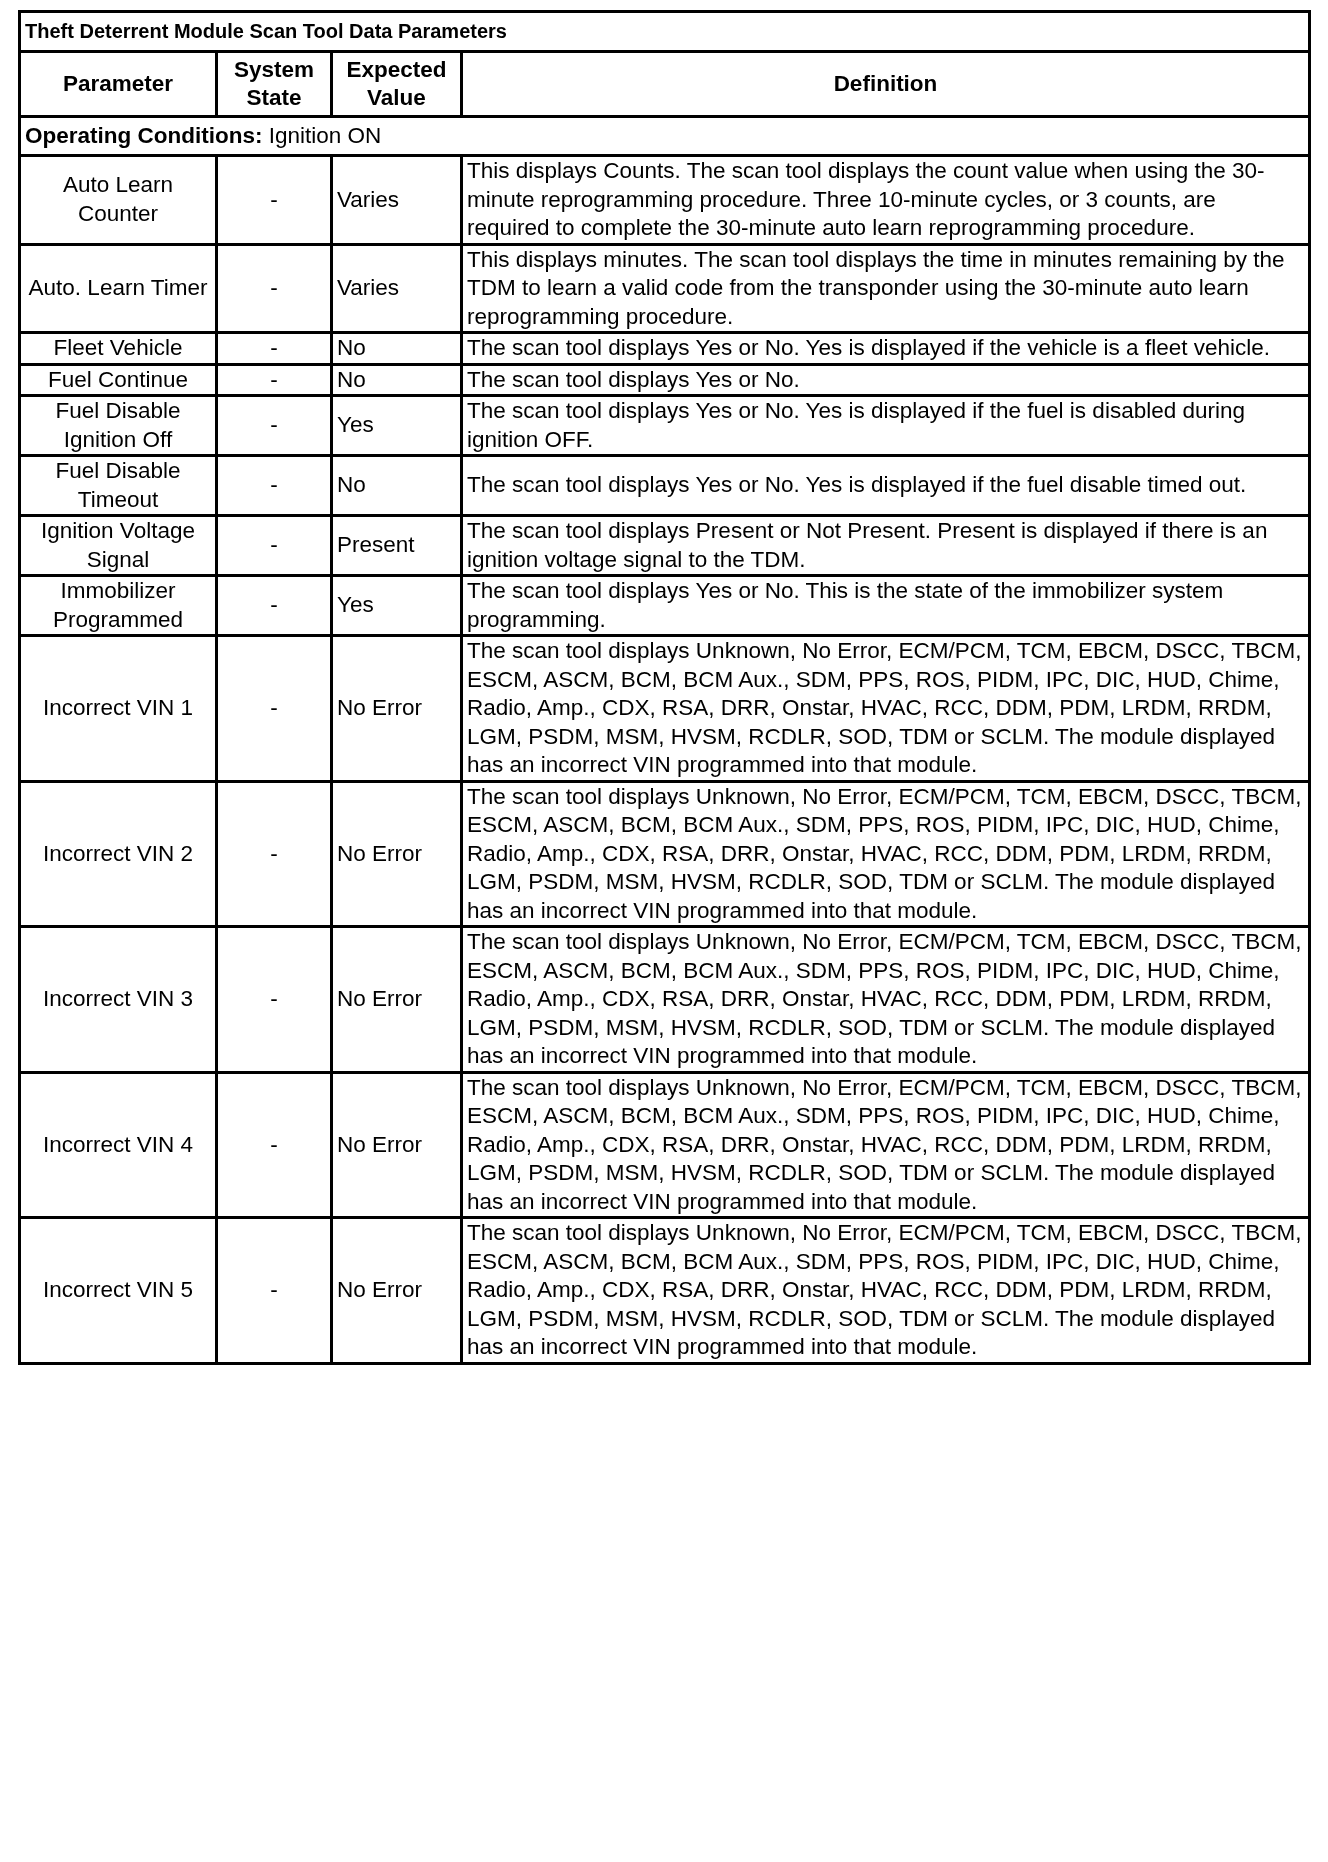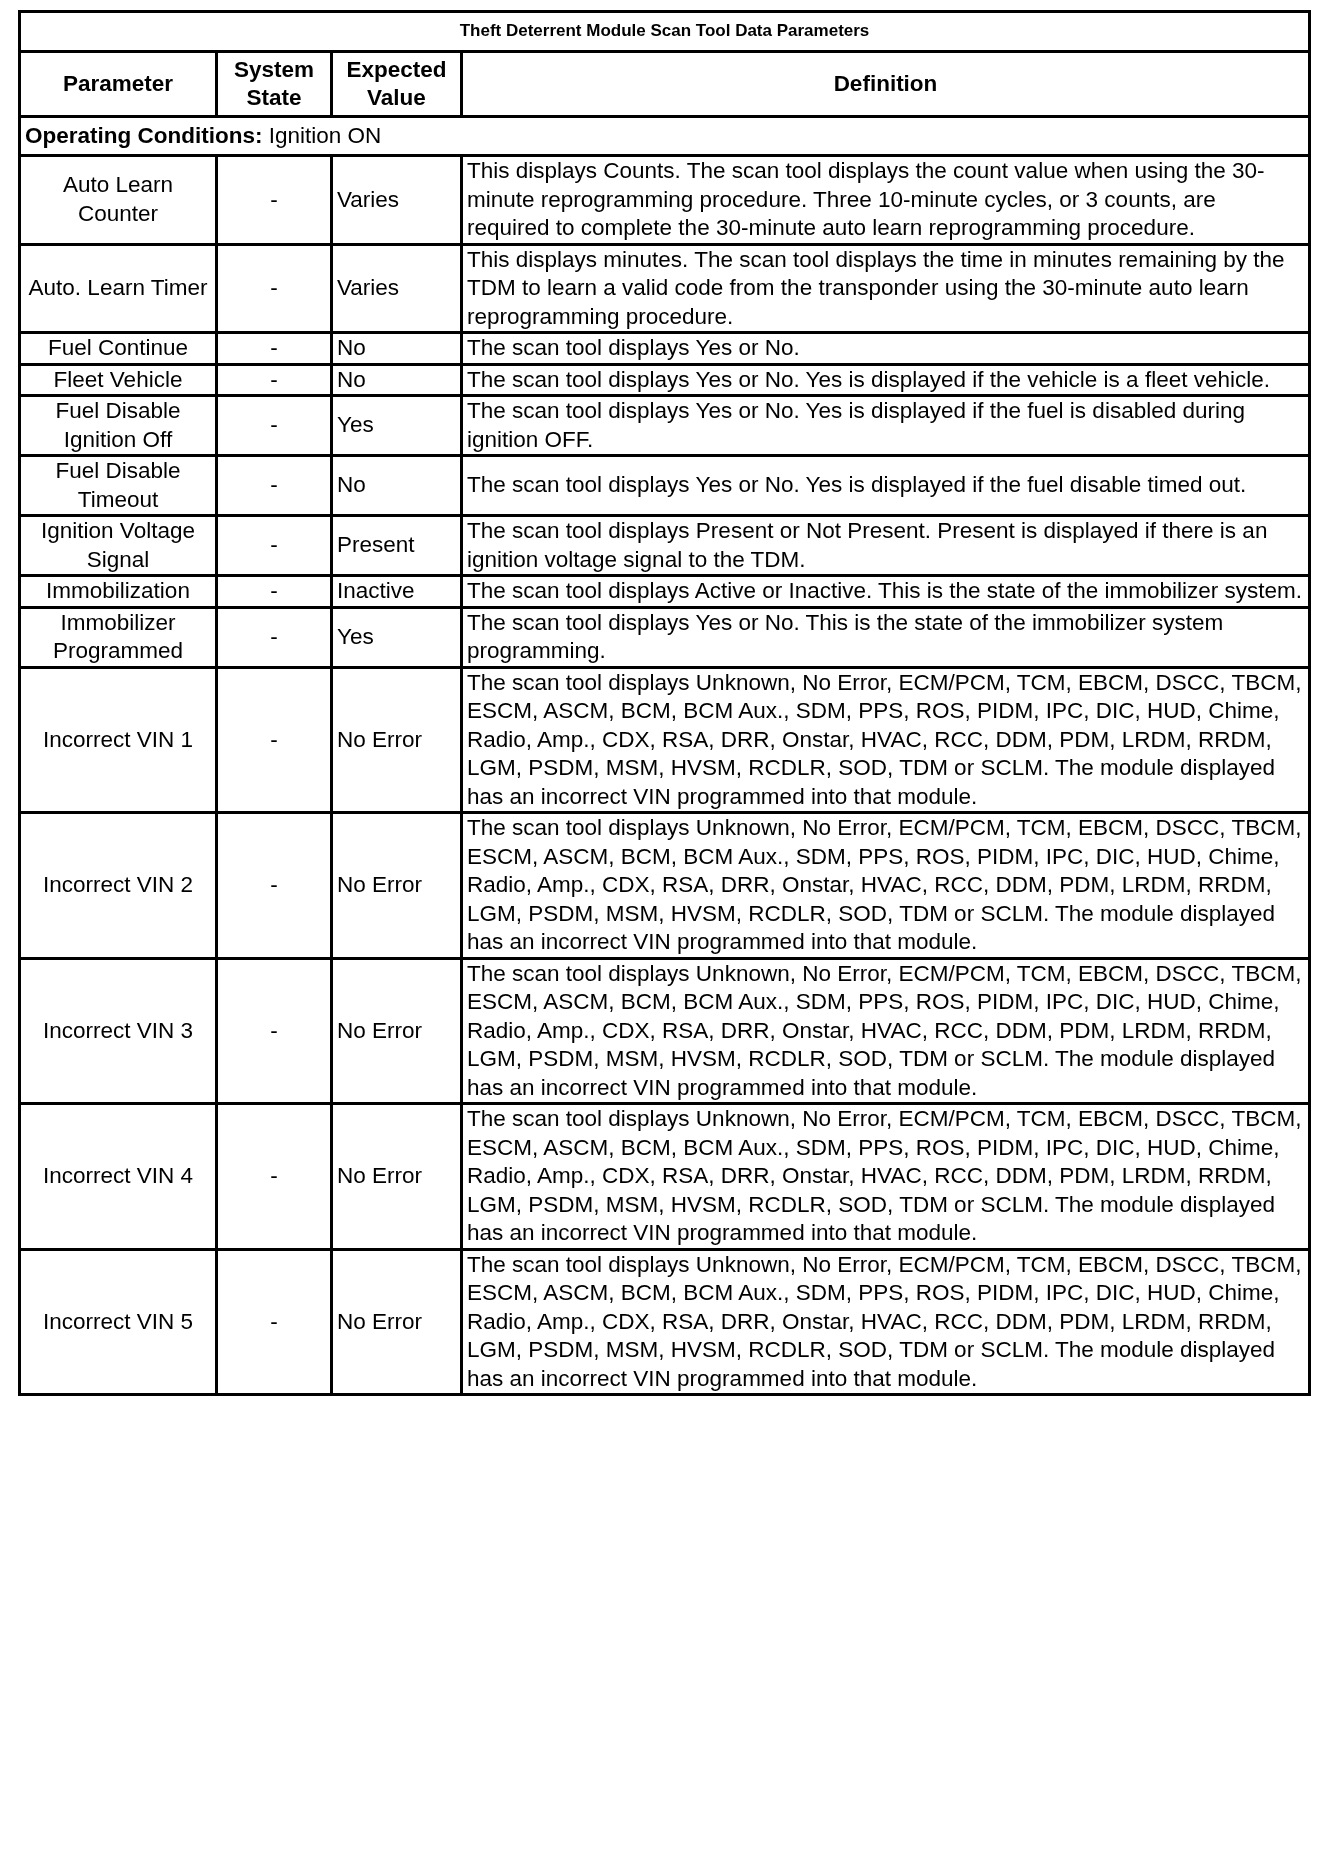--- a/index.html
+++ b/index.html
@@ -18,23 +18,23 @@
       border: 3px solid #000000;
       padding: 0 4px;
       vertical-align: middle;
     }
     col.c1 { width: 197px; }
     col.c2 { width: 115px; }
     col.c3 { width: 130px; }
     col.c4 { width: auto; }
     th.title-cell {
       font-weight: bold;
-      text-align: center;
+      text-align: left;
       height: 37px;
-      font-size: 17px;
+      font-size: 20px;
     }
     th.hdr {
       font-weight: bold;
       text-align: center;
       vertical-align: bottom;
       height: 62px;
       padding-bottom: 3px;
     }
     tr.cond td { height: 36px; text-align: left; margin-left: 46px; }
     .cond-label { font-weight: bold; }
@@ -85,31 +85,31 @@
 
   <tr>
     <td class="param">Auto. Learn Timer</td>
     <td class="state">-</td>
     <td class="expected">Varies</td>
     <td class="def">This displays minutes. The scan tool displays the time in minutes remaining by the TDM to learn a valid code from the transponder using the 30-minute auto learn reprogramming procedure.</td>
   </tr>
 
 
   <tr>
+    <td class="param">Fleet Vehicle</td>
+    <td class="state">-</td>
+    <td class="expected">No</td>
+    <td class="def">The scan tool displays Yes or No. Yes is displayed if the vehicle is a fleet vehicle.</td>
+  </tr>
+
+  <tr>
     <td class="param">Fuel Continue</td>
     <td class="state">-</td>
     <td class="expected">No</td>
     <td class="def">The scan tool displays Yes or No.</td>
-  </tr>
-
-  <tr>
-    <td class="param">Fleet Vehicle</td>
-    <td class="state">-</td>
-    <td class="expected">No</td>
-    <td class="def">The scan tool displays Yes or No. Yes is displayed if the vehicle is a fleet vehicle.</td>
   </tr>
 
   <tr>
     <td class="param">Fuel Disable Ignition Off</td>
     <td class="state">-</td>
     <td class="expected">Yes</td>
     <td class="def">The scan tool displays Yes or No. Yes is displayed if the fuel is disabled during ignition OFF.</td>
   </tr>
 
   <tr>
@@ -119,26 +119,20 @@
     <td class="def">The scan tool displays Yes or No. Yes is displayed if the fuel disable timed out.</td>
   </tr>
 
   <tr>
     <td class="param">Ignition Voltage Signal</td>
     <td class="state">-</td>
     <td class="expected">Present</td>
     <td class="def">The scan tool displays Present or Not Present. Present is displayed if there is an ignition voltage signal to the TDM.</td>
   </tr>
 
-  <tr>
-    <td class="param">Immobilization</td>
-    <td class="state">-</td>
-    <td class="expected">Inactive</td>
-    <td class="def">The scan tool displays Active or Inactive. This is the state of the immobilizer system.</td>
-  </tr>
 
   <tr>
     <td class="param">Immobilizer Programmed</td>
     <td class="state">-</td>
     <td class="expected">Yes</td>
     <td class="def">The scan tool displays Yes or No. This is the state of the immobilizer system programming.</td>
   </tr>
 
   <tr>
     <td class="param">Incorrect VIN 1</td>

